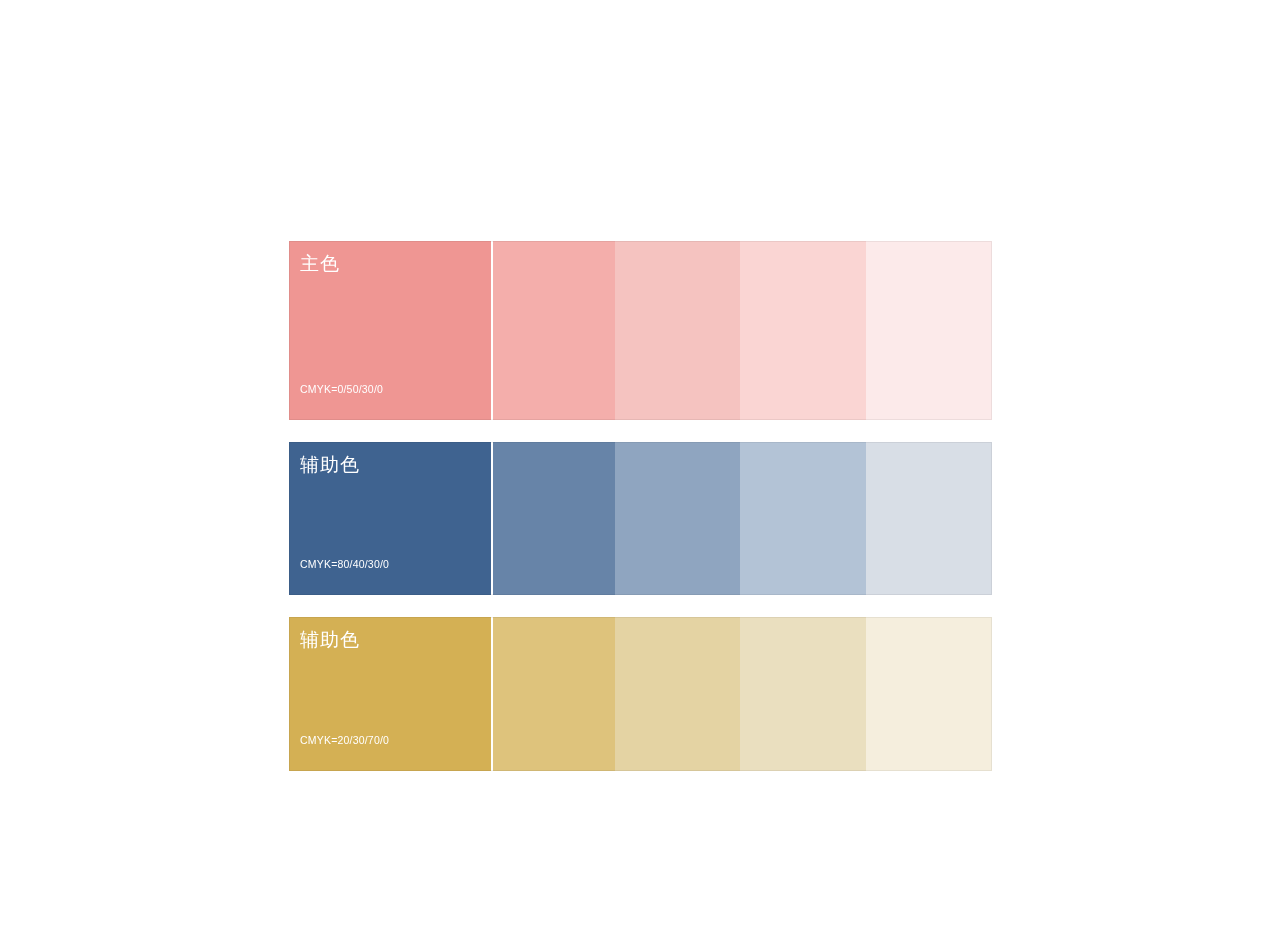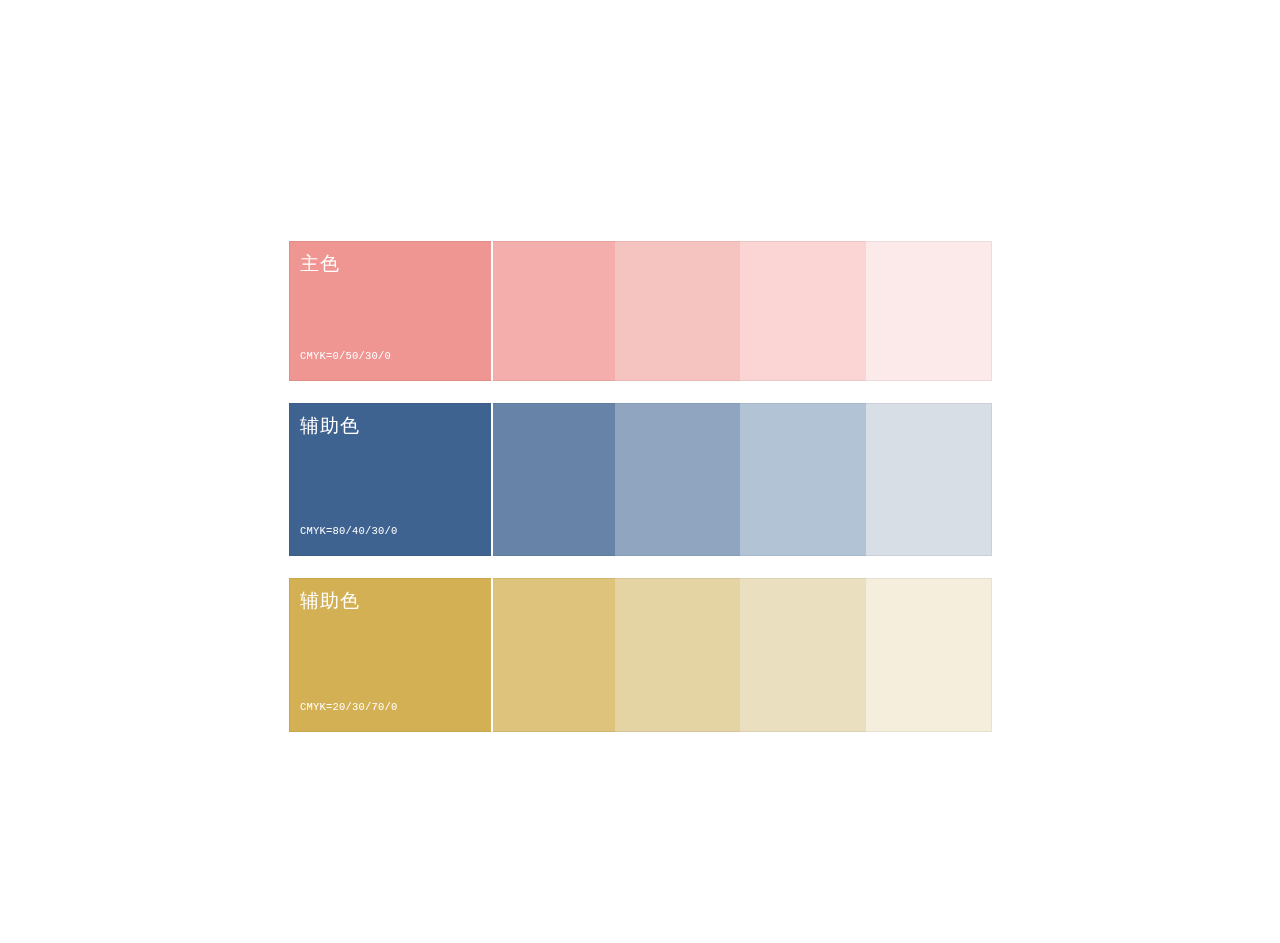--- a/index.html
+++ b/index.html
@@ -26,21 +26,21 @@
     position: relative;
     display: flex;
     width: 703px;
     margin-bottom: 22px;
     box-sizing: border-box;
   }
   .palette-row:last-child {
     margin-bottom: 0;
   }
 
-  .row-1 { height: 140px; border-radius: 18px; }
+  .row-1 { height: 179px; border-radius: 18px; }
   .row-2 { height: 153px; }
   .row-3 { height: 154px; }
 
   .swatch {
     position: relative;
     height: 100%;
     box-sizing: border-box;
   }
 
   
@@ -70,28 +70,27 @@
     font-size: 19px;
     line-height: 22px;
     letter-spacing: 1px;
     white-space: nowrap;
     font-weight: 400;
   }
 
   .row-cmyk {
     position: absolute;
     left: 11px;
-    bottom: 18px;
+    bottom: 24px;
     color: #ffffff;
     font-size: 10.5px;
     line-height: 13px;
     letter-spacing: 0.2px;
     white-space: nowrap;
     font-weight: 400;
-    font-family: Liberation Mono, monospace;
   }
 </style>
 </head>
 <body style="background-color: rgb(255, 255, 255);">
 
 <div id="palette-board">
 
   <div class="palette-row row-1">
     <div class="swatch base" style="background-color: rgb(239, 150, 147);">
       <div class="row-title">主色</div>

